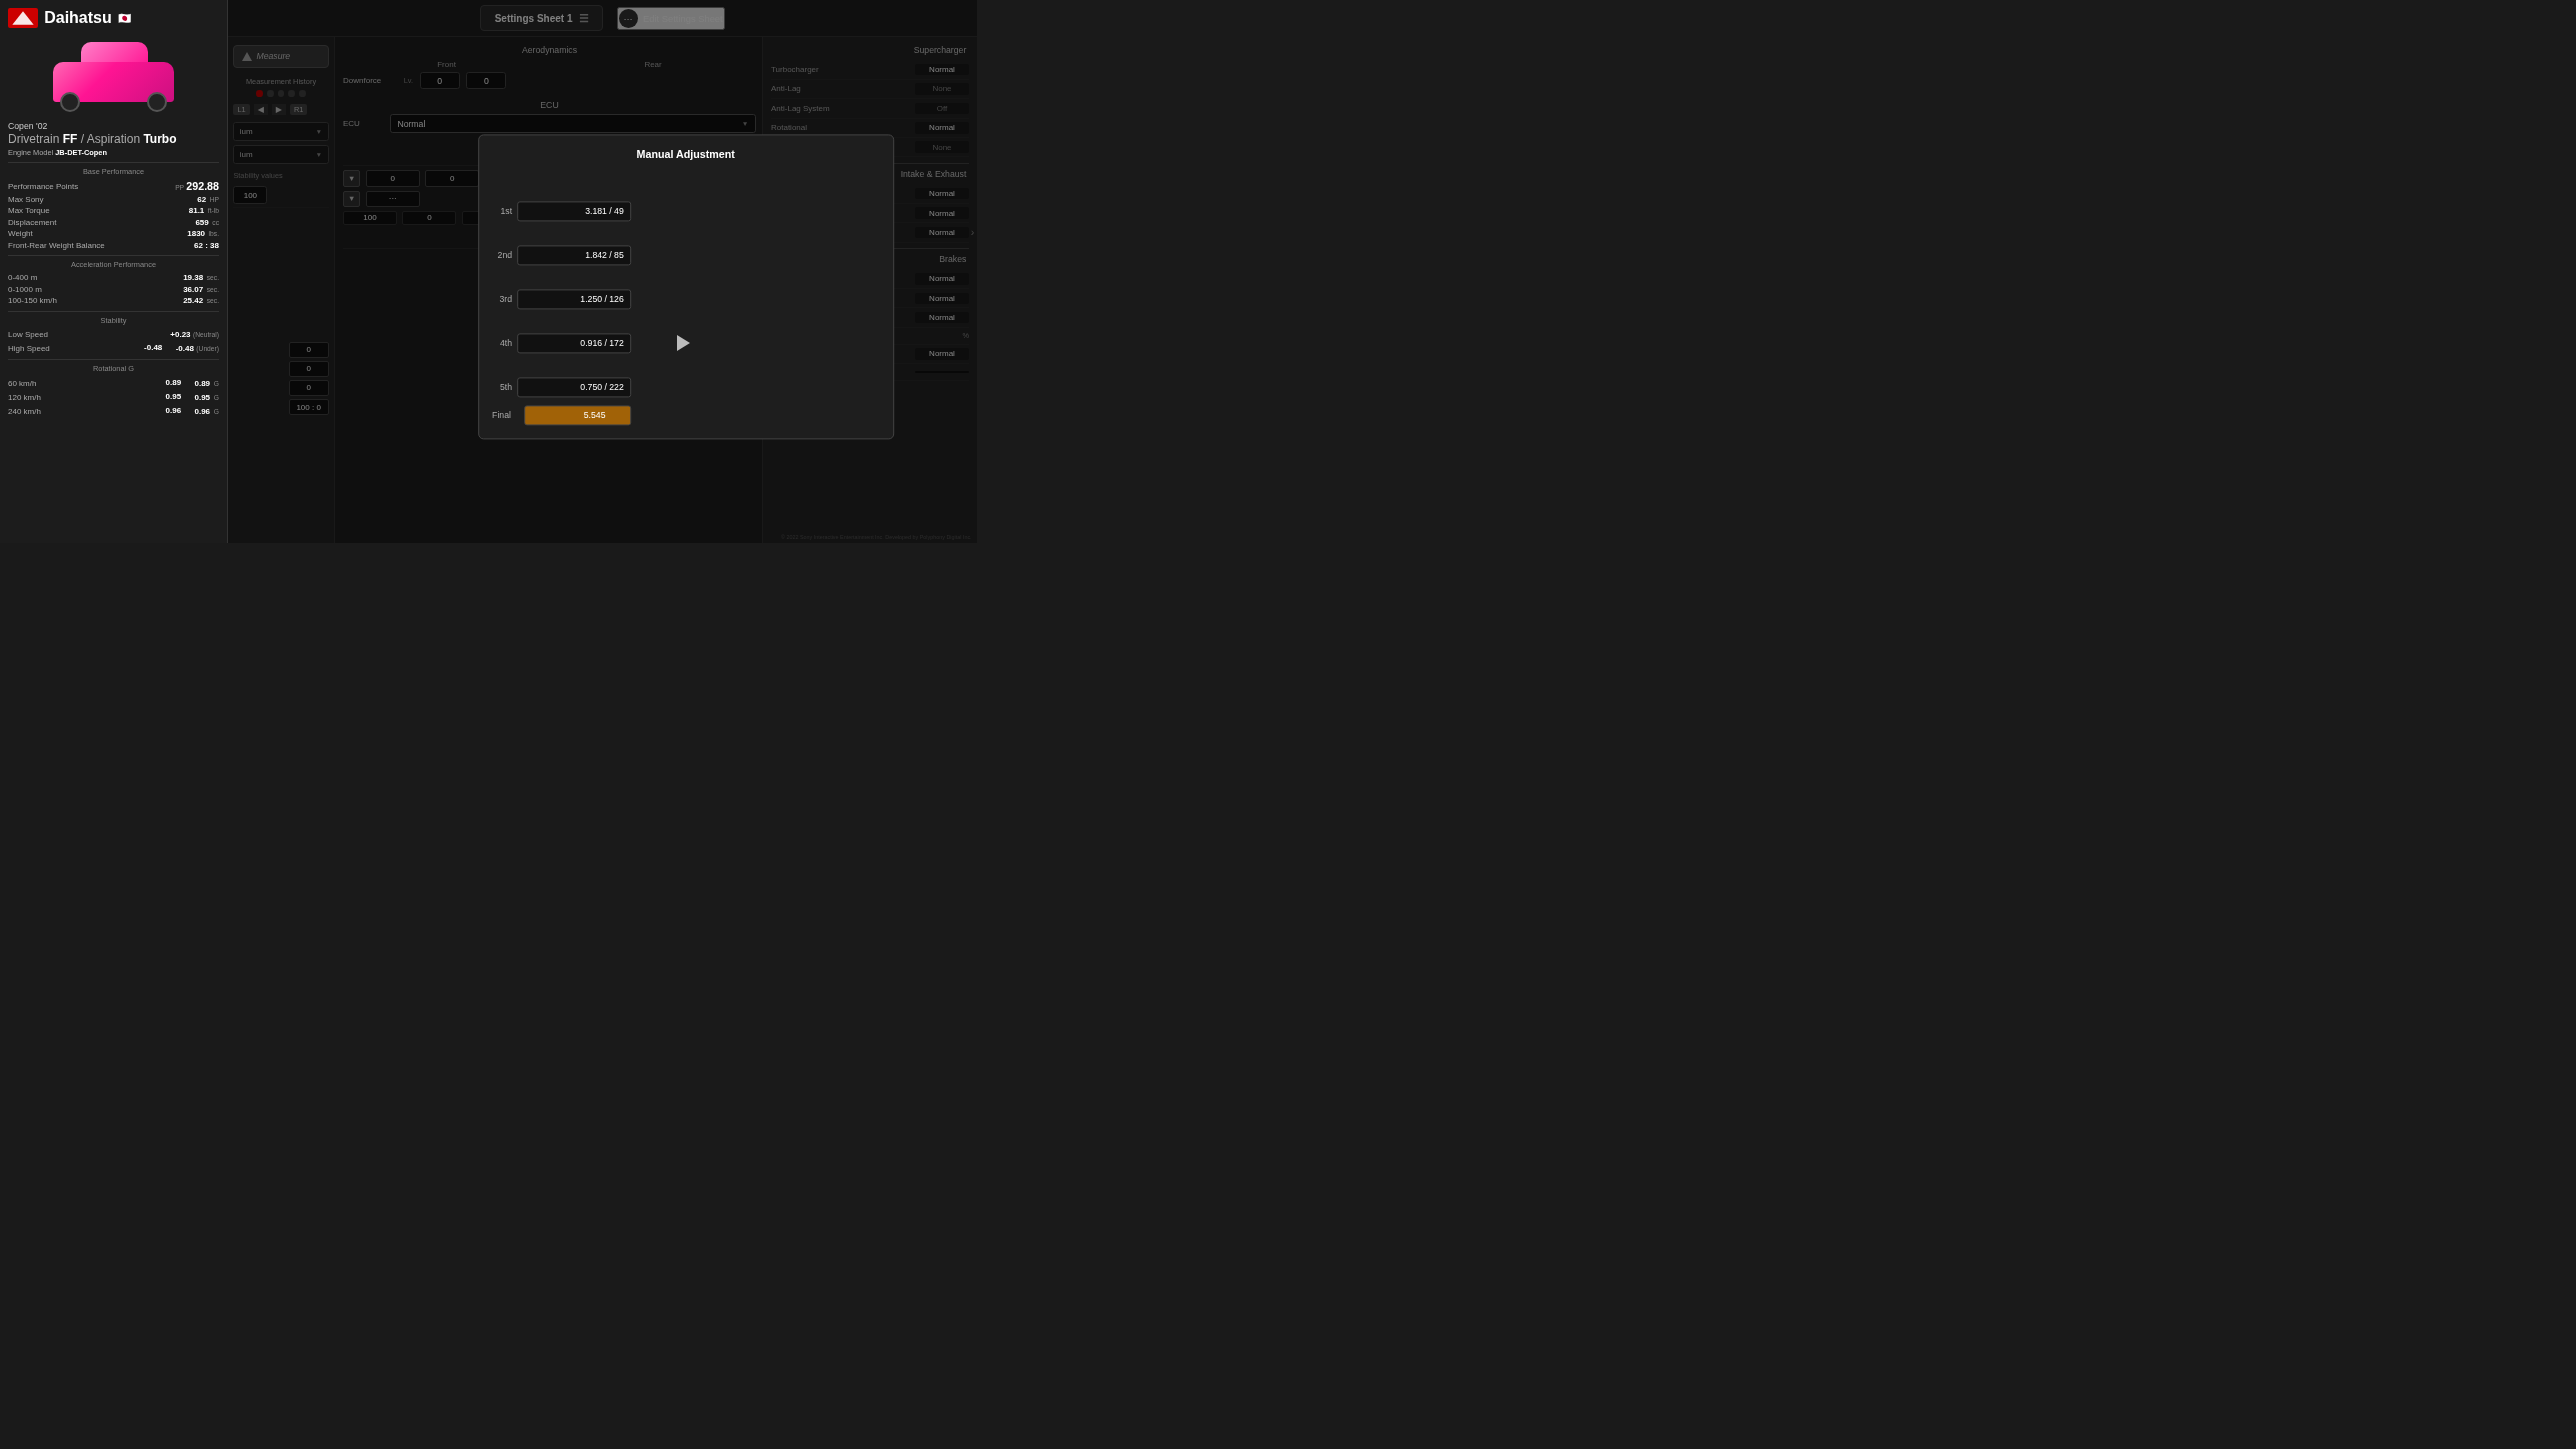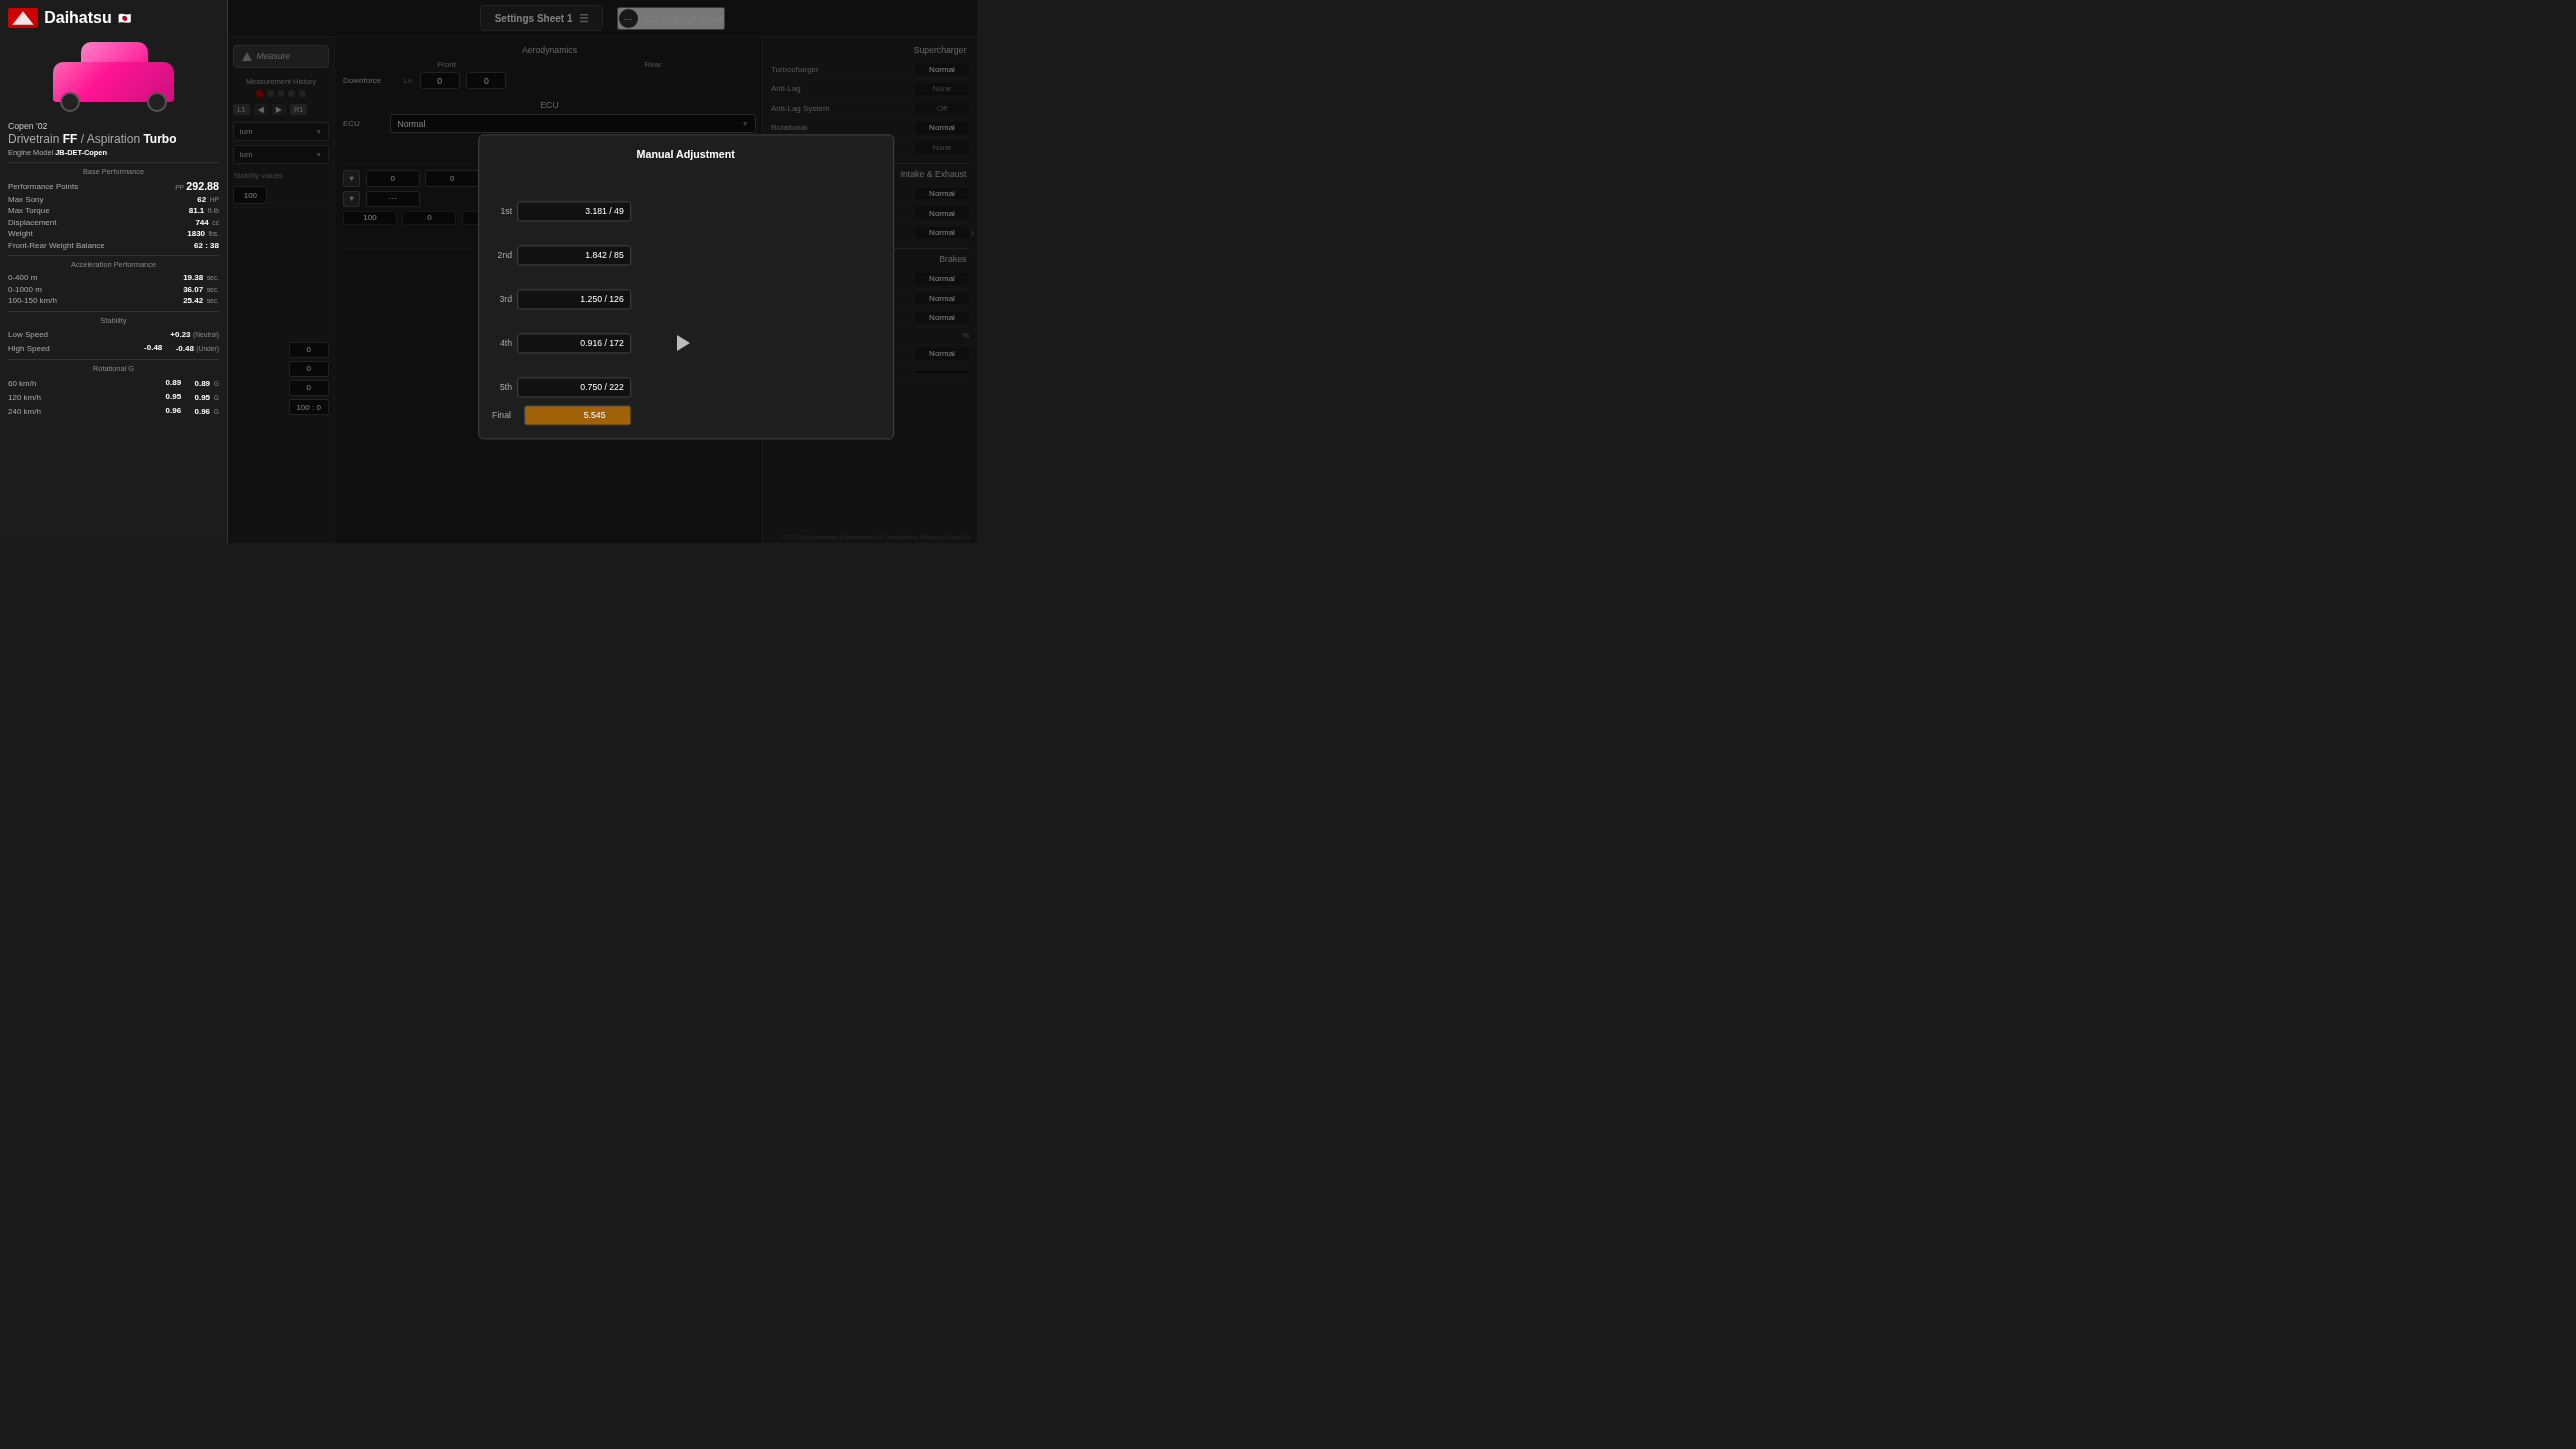--- a/index.html
+++ b/index.html
@@ -643,21 +643,21 @@
   <div class="stat-row">
     <span class="stat-label">Max Torque</span>
     <span>
       <span class="stat-value">81.1</span>
       <span class="stat-unit">ft-lb</span>
     </span>
   </div>
   <div class="stat-row">
     <span class="stat-label">Displacement</span>
     <span>
-      <span class="stat-value">744</span>
+      <span class="stat-value">659</span>
       <span class="stat-unit">cc</span>
     </span>
   </div>
   <div class="stat-row">
     <span class="stat-label">Weight</span>
     <span>
       <span class="stat-value">1830</span>
       <span class="stat-unit">lbs.</span>
     </span>
   </div>

